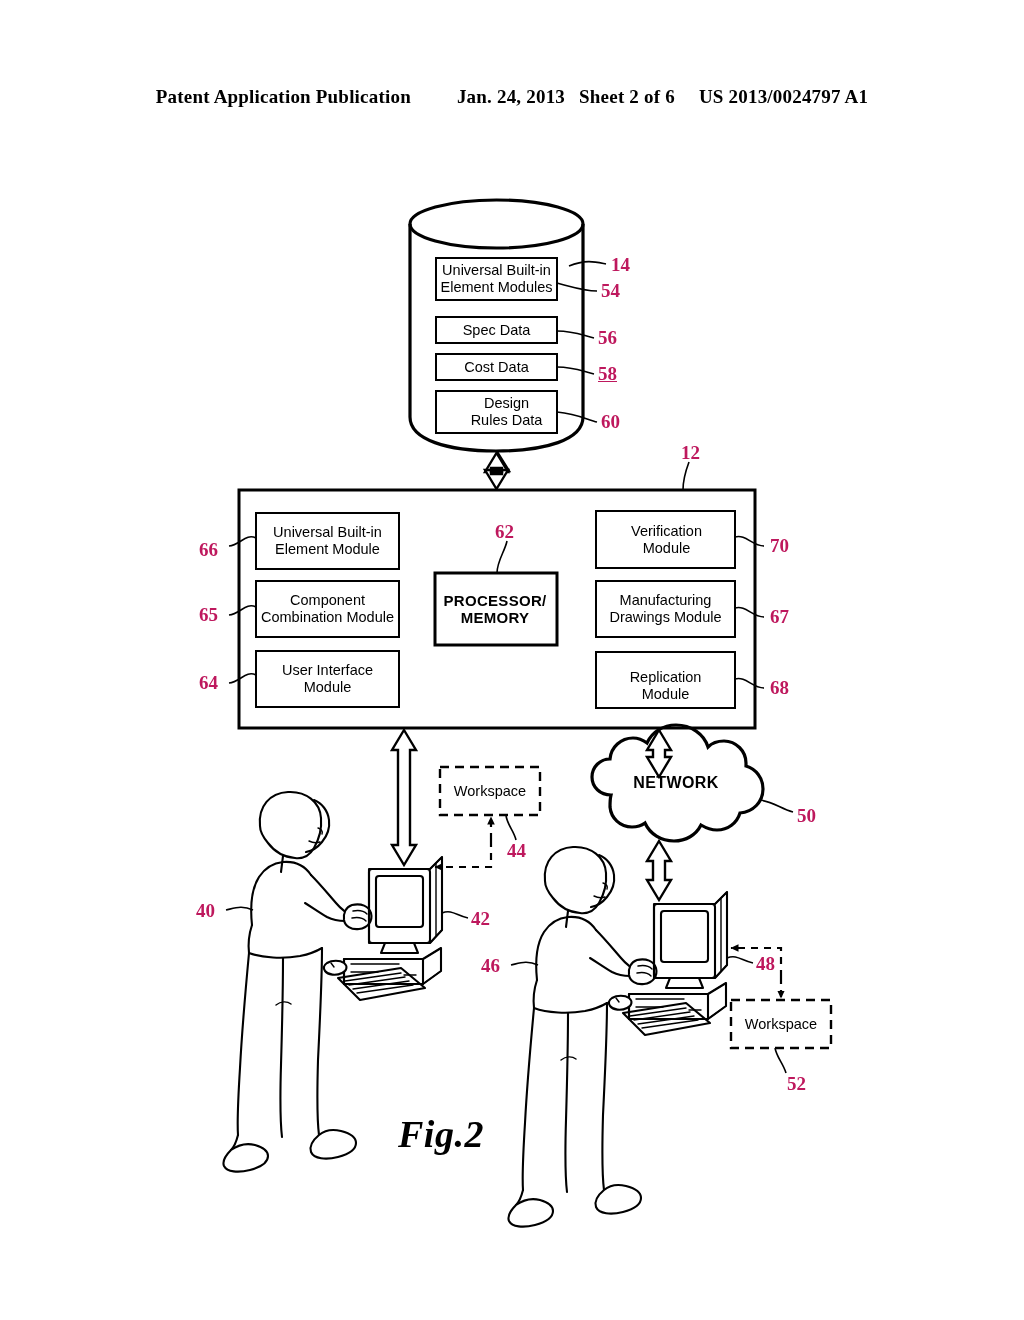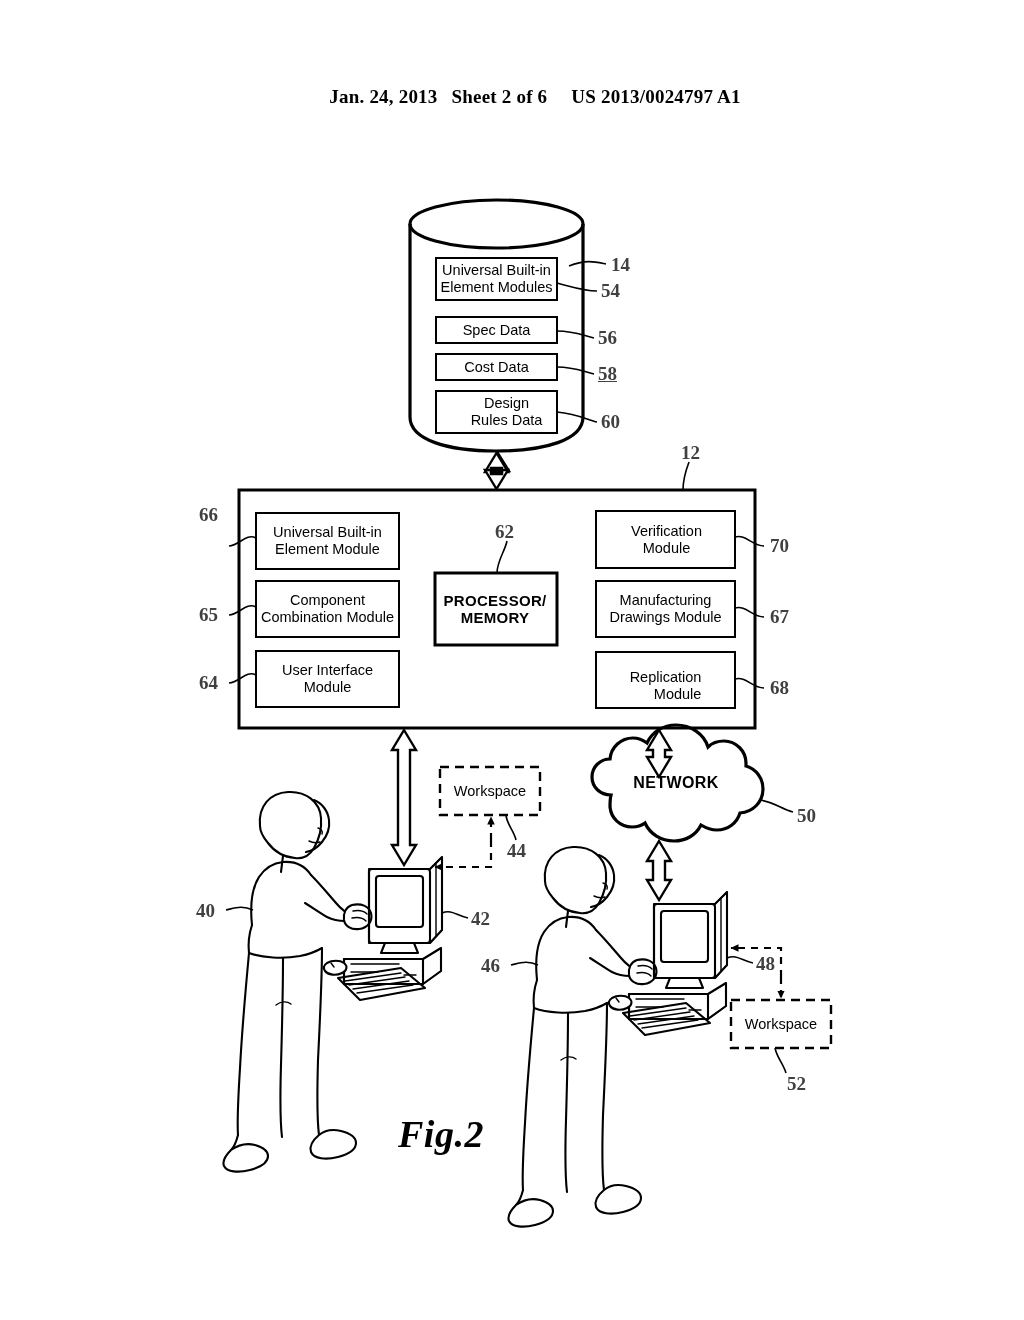--- a/index.html
+++ b/index.html
@@ -56,21 +56,21 @@
     color: #000;
     white-space: pre-line;
     pointer-events: none;
     border-radius: 19px;
   }
   .ref {
     position: absolute;
     font-family: "Liberation Serif", serif;
     font-weight: bold;
     font-size: 19px;
-    color: #404040;
+    color: #be185d;
     white-space: nowrap;
   }
   .proc-label {
     font-weight: bold;
     font-size: 15px;
     letter-spacing: 0.3px;
   }
   .net-label {
     font-weight: bold;
     font-size: 16px;
@@ -84,20 +84,21 @@
     font-style: italic;
     font-weight: bold;
     font-size: 38px;
     letter-spacing: 0.5px;
   }
 </style>
 </head>
 <body>
 
 <div id="page-header">
+  <span class="hdr-pub">Patent Application Publication</span>
   <span class="hdr-date">Jan. 24, 2013</span>
   <span class="hdr-sheet">Sheet 2 of 6</span>
   <span class="hdr-patno">US 2013/0024797 A1</span>
 </div>
 
 <svg id="figure-canvas" viewBox="0 0 1024 1320">
 
   <defs>
     <style>
       .ln   { fill:none; stroke:#000; stroke-width:2; }
@@ -358,29 +359,29 @@
 Element Module</div>
 <div class="boxlabel" style="left:256px; top:581px; width:143px; height:56px;">Component
 Combination Module</div>
 <div class="boxlabel" style="left:256px; top:651px; width:143px; height:56px;">User Interface
 Module</div>
 
 <div class="boxlabel" style="left:596px; top:511px; width:141px; height:57px;">Verification
 Module</div>
 <div class="boxlabel" style="left:596px; top:581px; width:139px; height:56px;">Manufacturing
 Drawings Module</div>
-<div class="boxlabel" style="left:596px; top:652px; width:139px; height:68px;text-align:right;">Replication
+<div class="boxlabel" style="left:596px; top:652px; width:139px; height:68px;">Replication
 Module</div>
 
 <div class="boxlabel proc-label" style="left:435px; top:573px; width:120px; height:72px;">PROCESSOR/
 MEMORY</div>
 
 <div class="ref" style="left:681px; top:442px;">12</div>
 <div class="ref" style="left:495px; top:521px;">62</div>
-<div class="ref" style="left:199px; top:504px;">66</div>
+<div class="ref" style="left:199px; top:539px;">66</div>
 <div class="ref" style="left:199px; top:604px;">65</div>
 <div class="ref" style="left:199px; top:672px;">64</div>
 <div class="ref" style="left:770px; top:535px;">70</div>
 <div class="ref" style="left:770px; top:606px;">67</div>
 <div class="ref" style="left:770px; top:677px;">68</div>
 
 <div class="boxlabel" style="left:440px; top:767px; width:100px; height:48px;">Workspace</div>
 <div class="boxlabel" style="left:731px; top:1000px; width:100px; height:48px;">Workspace</div>
 <div class="ref" style="left:507px; top:840px;">44</div>
 <div class="ref" style="left:787px; top:1073px;">52</div>

